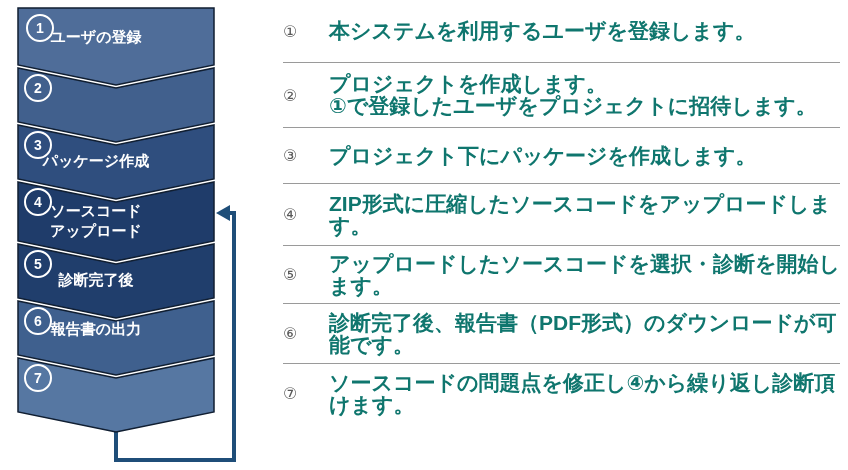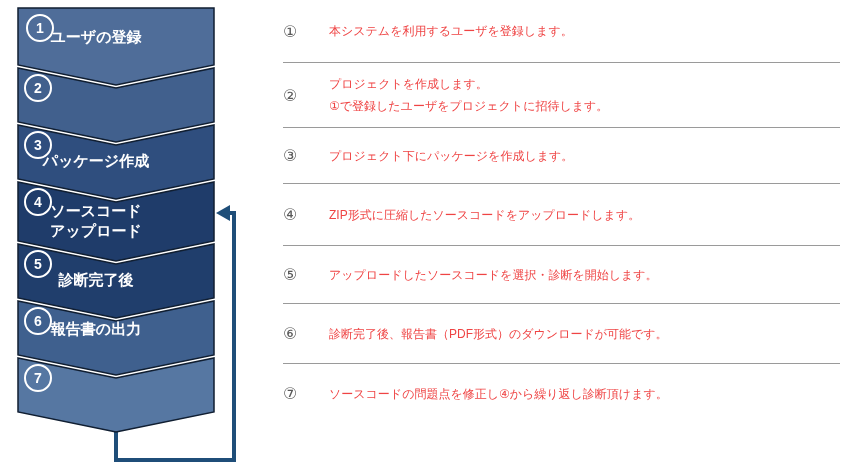--- a/index.html
+++ b/index.html
@@ -27,21 +27,21 @@
   .n3{left:24px;top:131px;}
   .n4{left:24px;top:188px;}
   .n5{left:24px;top:250px;}
   .n6{left:24px;top:307px;}
   .n7{left:24px;top:364px;}
   
   .desc-col{position:absolute;left:283px;top:0;width:557px;height:470px;}
   .desc-row{position:absolute;left:0;width:557px;display:flex;align-items:center;box-sizing:border-box;}
   .desc-row.bordered{border-top:1px solid #9a9a9a;}
   .desc-num{flex:0 0 30px;margin-right:16px;color:#595959;font-size:16px;}
-  .desc-text{color:#ef4444;font-size:12px;line-height:22px;}
+  .desc-text{color:#0f766e;font-size:21px;line-height:22px;font-weight:bold;}
   .r1{top:0;height:62px;}
   .r2{top:62px;height:65px;}
   .r3{top:127px;height:56px;}
   .r4{top:183px;height:62px;}
   .r5{top:245px;height:58px;}
   .r6{top:303px;height:60px;}
   .r7{top:363px;height:60px;}
 </style>
 </head>
 <body>

